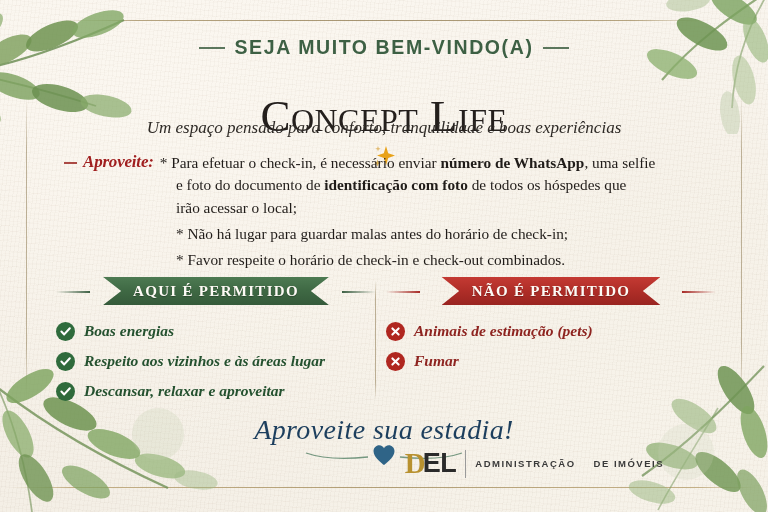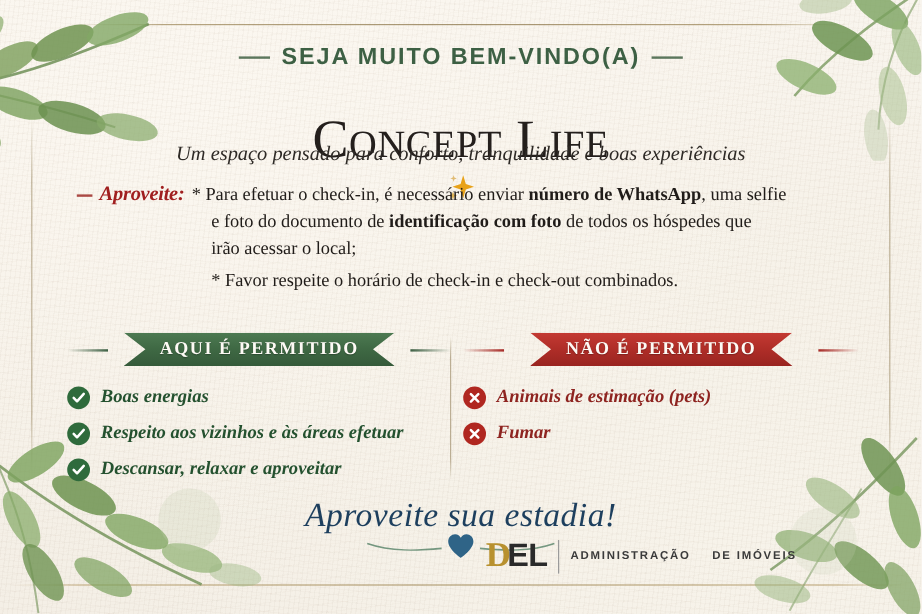--- a/index.html
+++ b/index.html
@@ -258,20 +258,21 @@
         <span id="imp-dash"></span>
         <span id="imp-label">Aproveite:</span>
         <span id="imp-first" class="imp-body">
           <span>* Para efetuar o check-in, é necessário enviar </span><span class="b">número de WhatsApp</span><span>, uma selfie</span>
         </span>
       </div>
       <div class="imp-body imp-indent">
         <span>e foto do documento de </span><span class="b">identificação com foto</span><span> de todos os hóspedes que</span>
       </div>
       <div class="imp-body imp-indent">irão acessar o local;</div>
+      <div class="imp-body imp-star">* Não há lugar para guardar malas antes do horário de check-in;</div>
       <div class="imp-body imp-star">* Favor respeite o horário de check-in e check-out combinados.</div>
     </div>
 
     <div id="col-divider"></div>
 
     <div class="panel" id="panel-allowed">
       <div class="ribbon-row">
         <span class="ribbon-line left" id="allowed-line-l"></span>
         <span class="ribbon-line right" id="allowed-line-r"></span>
         <div class="ribbon" id="ribbon-allowed">
@@ -288,21 +289,21 @@
               </svg>
           </span>
           <span class="item-text">Boas energias</span>
         </div>
         <div class="item">
           <span class="badge ok">
             <svg width="13" height="13" viewBox="0 0 13 13">
                 <path d="M2.4 6.6 L5.2 9.4 L10.8 3.3" stroke="#ffffff" stroke-width="2.1" fill="none" stroke-linecap="round" stroke-linejoin="round"></path>
               </svg>
           </span>
-          <span class="item-text">Respeito aos vizinhos e às áreas efetuar</span>
+          <span class="item-text">Respeito aos vizinhos e às áreas lugar</span>
         </div>
         <div class="item">
           <span class="badge ok">
             <svg width="13" height="13" viewBox="0 0 13 13">
                 <path d="M2.4 6.6 L5.2 9.4 L10.8 3.3" stroke="#ffffff" stroke-width="2.1" fill="none" stroke-linecap="round" stroke-linejoin="round"></path>
               </svg>
           </span>
           <span class="item-text">Descansar, relaxar e aproveitar</span>
         </div>
       </div>

